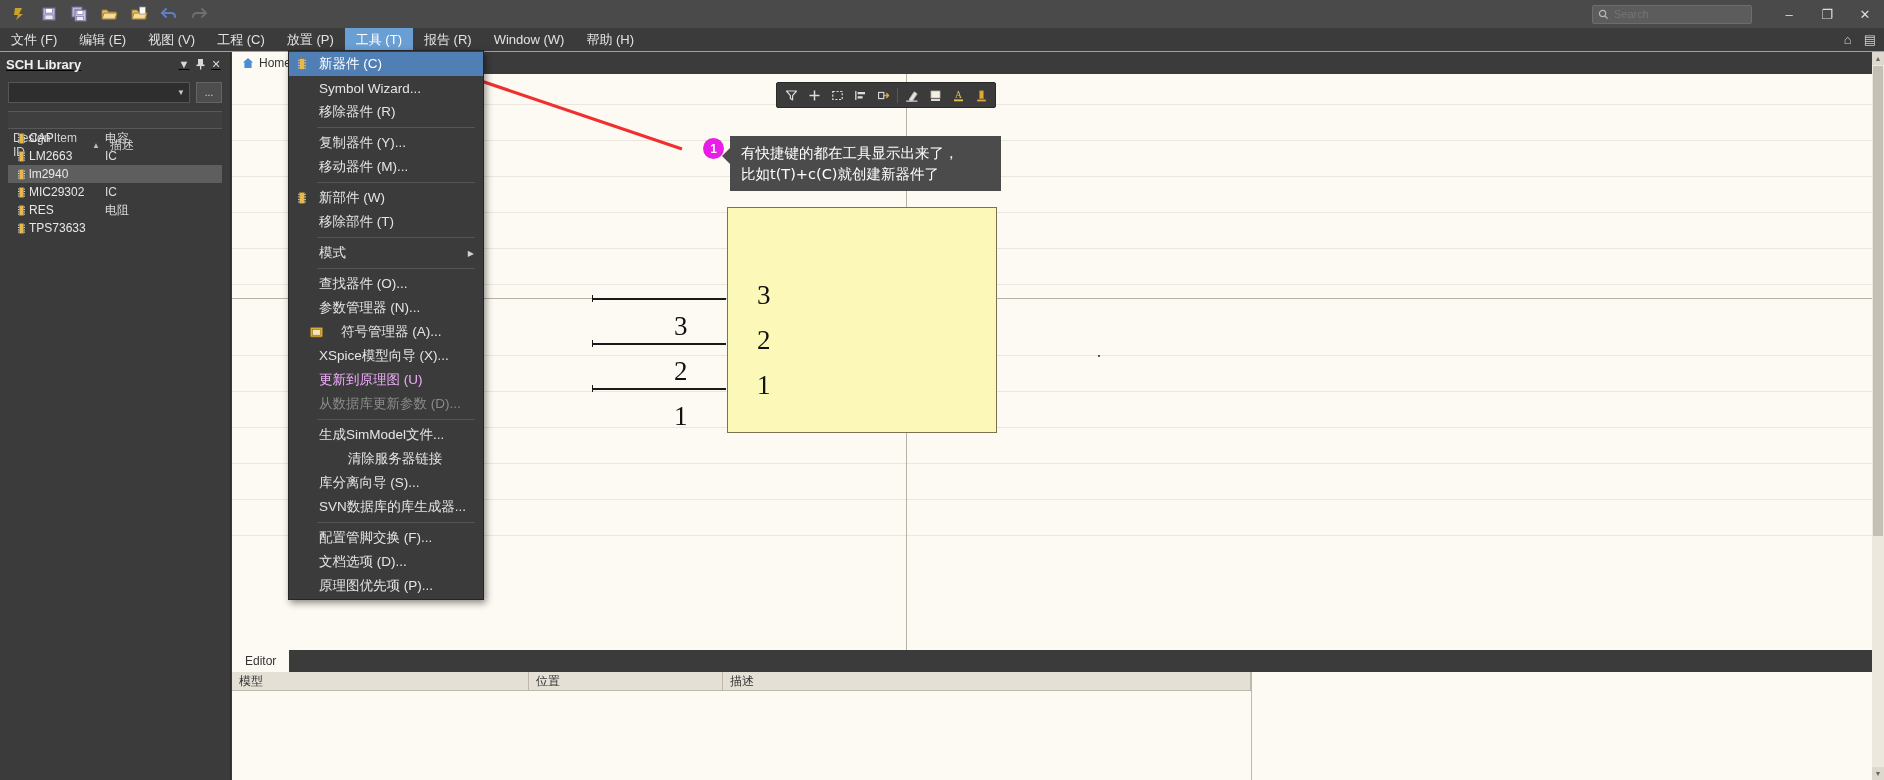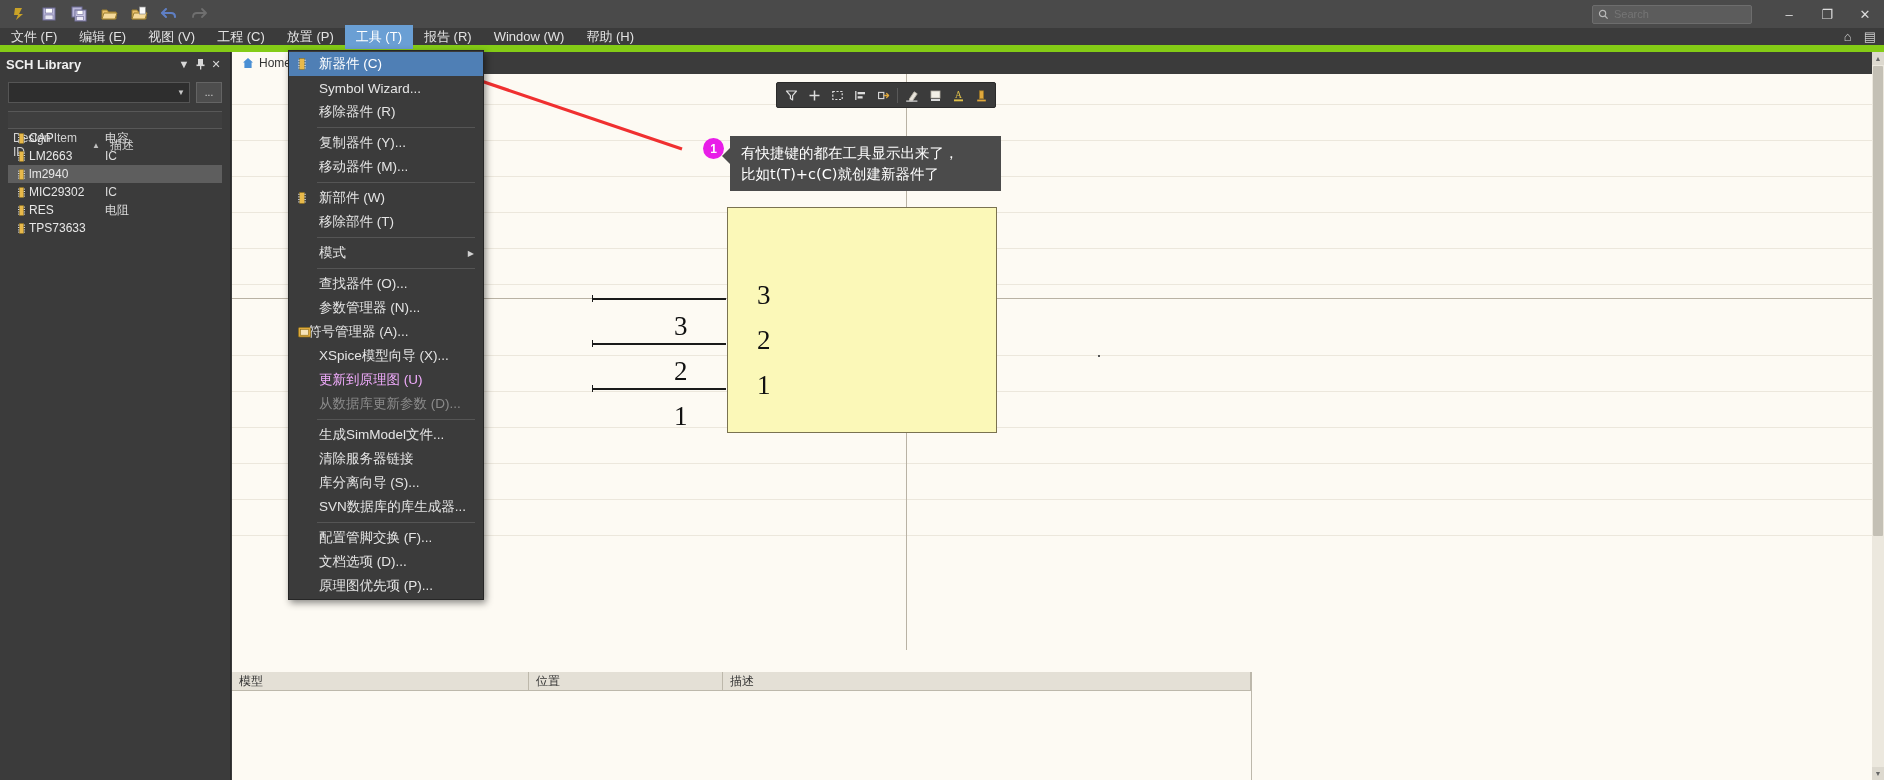--- a/index.html
+++ b/index.html
@@ -41,40 +41,41 @@
   }
   .win-btn {
     width: 38px; height: 28px; display: flex; align-items: center;
     justify-content: center; color: #dcdcdc; font-size: 13px; cursor: pointer;
   }
 
   
   .menubar {
     position: absolute; left: 0; top: 28px; width: 1884px; height: 24px;
     background: #3b3b3b; display: flex; align-items: center;
-    border-bottom: 7px solid #84cc16;
+    border-bottom: 1px solid #84cc16;
   }
   .menu-item {
     padding: 0 11px; height: 24px; line-height: 24px; color: #e2e2e2;
     font-size: 13px; cursor: pointer; white-space: nowrap;
   }
   .menu-item.active { background: #6a9fd4; color: #ffffff; }
   .mb-right {
     position: absolute; right: 8px; display: flex; align-items: center; gap: 12px;
   }
   .mb-right span { color: #cfcfcf; font-size: 13px; cursor: pointer; }
 
   
   .panel {
     position: absolute; left: 0; top: 52px; width: 231px; height: 728px;
     background: #3b3b3b; border-right: 1px solid #2b2b2b;
   }
   .panel-head {
     height: 24px; display: flex; align-items: center; padding: 0 6px;
     background: #3b3b3b;
+    text-decoration: underline;
   }
   .panel-title { color: #f0f0f0; font-size: 13px; font-weight: bold; flex: 1; }
   .panel-btn {
     width: 16px; height: 16px; display: flex; align-items: center;
     justify-content: center; color: #d8d8d8; font-size: 11px; cursor: pointer;
   }
   .combo-row { display: flex; padding: 6px 8px 4px 8px; gap: 6px; }
   .combo {
     flex: 1; height: 21px; background: #2e2e2e; border: 1px solid #555;
     display: flex; align-items: center; padding: 0 4px;
@@ -546,20 +547,23 @@
         </defs>
         <line x1="450" y1="75" x2="190" y2="-13" stroke="#f03030" stroke-width="3.2" marker-end="url(#ah)"></line>
       </svg>
 
       <div class="ann-badge" style="left:471px;top:64px;">1</div>
       <div class="ann-bubble" style="left:498px;top:62px;width:271px;">有快捷键的都在工具显示出来了，
 比如t(T)+c(C)就创建新器件了</div>
     </div>
 
     <div class="botpanel">
+      <div class="bottabs">
+        <div class="bottab">Editor</div>
+      </div>
       <div class="bot-table-frame">
         <div class="bot-grid-head">
           <div class="bgh" style="width:297px;">模型</div>
           <div class="bgh" style="width:194px;">位置</div>
           <div class="bgh" style="flex:1;">描述</div>
         </div>
         <div class="bot-body"></div>
       </div>
     </div>
   </div>
@@ -621,41 +625,41 @@
         <span>模式</span>
         <span style="position: absolute; right: 9px; font-size: 8px; color: rgb(208, 208, 208);">▶</span>
       </div>
       <div style="height: 1px; background: rgb(85, 85, 85); margin: 3px 8px 3px 28px;"></div>
       <div style="position: relative; height: 24px; display: flex; align-items: center; padding-left: 30px; padding-right: 12px; font-size: 13.5px; cursor: pointer; color: rgb(228, 228, 228);">
         <span>查找器件 (O)...</span>
       </div>
       <div style="position: relative; height: 24px; display: flex; align-items: center; padding-left: 30px; padding-right: 12px; font-size: 13.5px; cursor: pointer; color: rgb(228, 228, 228);">
         <span>参数管理器 (N)...</span>
       </div>
-      <div style="position: relative; height: 24px; display: flex; align-items: center; padding-left: 19px; padding-right: 12px; font-size: 13.5px; cursor: pointer; color: rgb(228, 228, 228);">
+      <div style="position: relative; height: 24px; display: flex; align-items: center; padding-left: 40px; padding-right: 12px; font-size: 13.5px; cursor: pointer; color: rgb(228, 228, 228); margin-left: 12px;">
         <span style="position: absolute; left: 9px; top: 6px; width: 12px; height: 12px; display: block;"><svg width="13" height="12" viewBox="0 0 13 12">
             <rect x="0.5" y="1.5" width="12" height="9.5" rx="1" fill="#e0a93c" stroke="#8a6d18" stroke-width="0.7"></rect>
             <rect x="2.5" y="3.4" width="8" height="5.8" fill="#f6e3b8" stroke="#8a6d18" stroke-width="0.6"></rect>
           </svg></span>
         <span>符号管理器 (A)...</span>
       </div>
       <div style="position: relative; height: 24px; display: flex; align-items: center; padding-left: 30px; padding-right: 12px; font-size: 13.5px; cursor: pointer; color: rgb(228, 228, 228);">
         <span>XSpice模型向导 (X)...</span>
       </div>
       <div style="position: relative; height: 24px; display: flex; align-items: center; padding-left: 30px; padding-right: 12px; font-size: 13.5px; cursor: pointer; color: #f0abfc;">
         <span>更新到原理图 (U)</span>
       </div>
       <div style="position: relative; height: 24px; display: flex; align-items: center; padding-left: 30px; padding-right: 12px; font-size: 13.5px; cursor: default; color: rgb(138, 138, 138);">
         <span>从数据库更新参数 (D)...</span>
       </div>
       <div style="height: 1px; background: rgb(85, 85, 85); margin: 3px 8px 3px 28px;"></div>
       <div style="position: relative; height: 24px; display: flex; align-items: center; padding-left: 30px; padding-right: 12px; font-size: 13.5px; cursor: pointer; color: rgb(228, 228, 228);">
         <span>生成SimModel文件...</span>
       </div>
-      <div style="position: relative; height: 24px; display: flex; align-items: center; padding-left: 30px; padding-right: 12px; font-size: 13.5px; cursor: pointer; color: rgb(228, 228, 228);">
+      <div style="position: relative; height: 24px; display: flex; align-items: center; padding-left: 30px; padding-right: 12px; font-size: 13.5px; cursor: pointer; color: rgb(228, 228, 228); justify-content: center;">
         <span>清除服务器链接</span>
       </div>
       <div style="position: relative; height: 24px; display: flex; align-items: center; padding-left: 30px; padding-right: 12px; font-size: 13.5px; cursor: pointer; color: rgb(228, 228, 228);">
         <span>库分离向导 (S)...</span>
       </div>
       <div style="position: relative; height: 24px; display: flex; align-items: center; padding-left: 30px; padding-right: 12px; font-size: 13.5px; cursor: pointer; color: rgb(228, 228, 228);">
         <span>SVN数据库的库生成器...</span>
       </div>
       <div style="height: 1px; background: rgb(85, 85, 85); margin: 3px 8px 3px 28px;"></div>
       <div style="position: relative; height: 24px; display: flex; align-items: center; padding-left: 30px; padding-right: 12px; font-size: 13.5px; cursor: pointer; color: rgb(228, 228, 228);">

